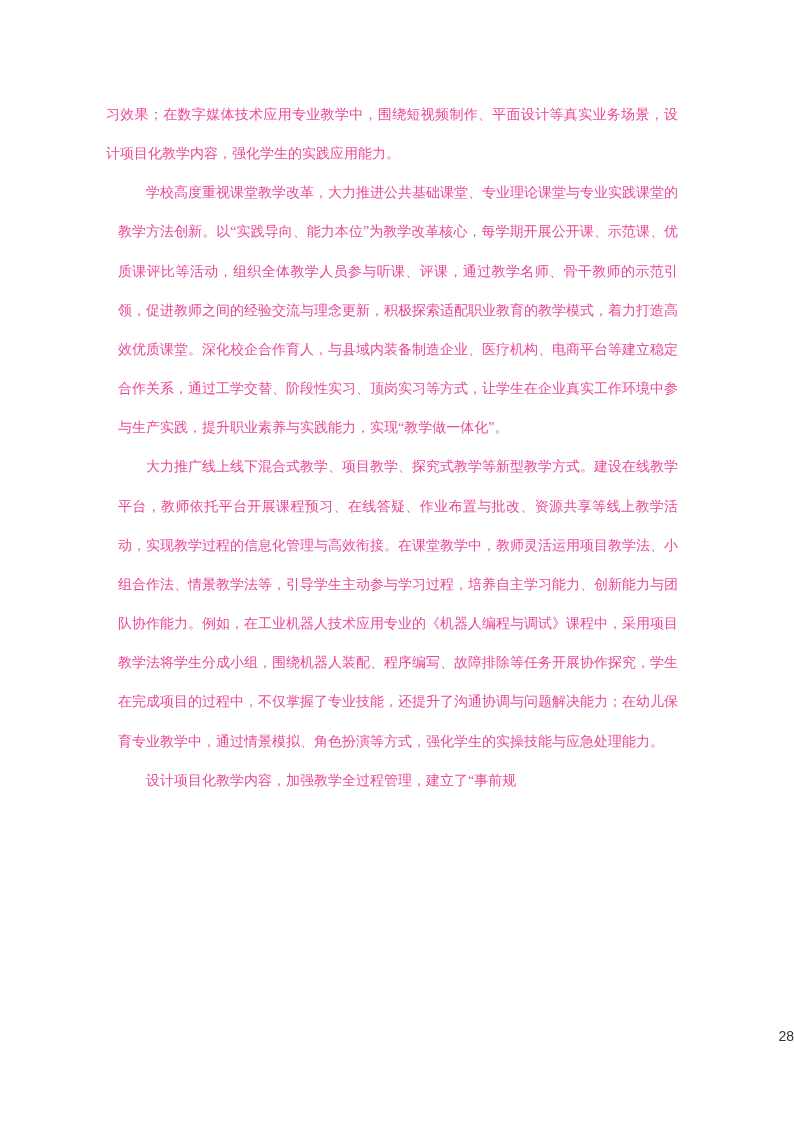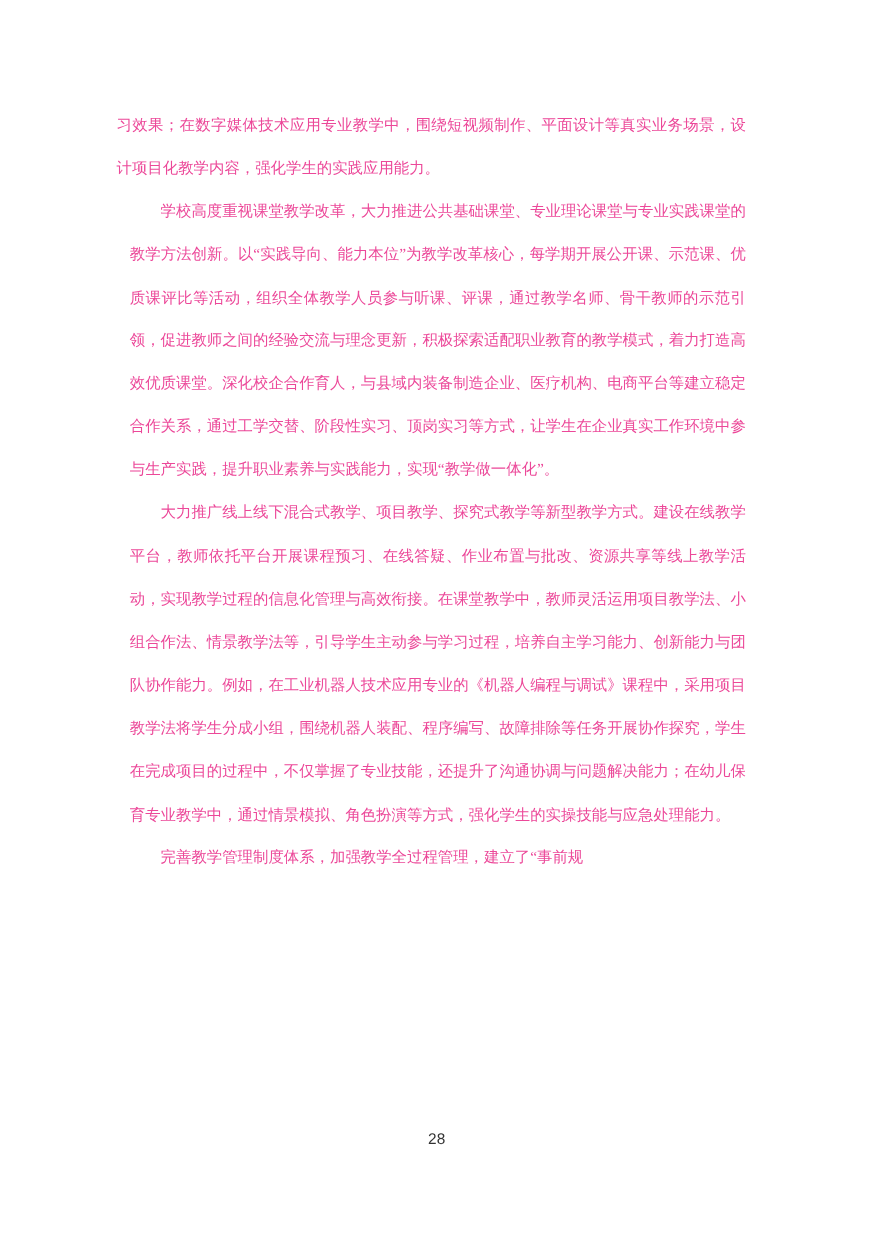--- a/index.html
+++ b/index.html
@@ -33,35 +33,35 @@
   }
   .text-block p.indent {
     text-indent: 2em;
     margin-left: 12px;
   }
   .page-footer {
     position: absolute;
     left: 0;
     top: 1027px;
     width: 100%;
-    text-align: center;
+    text-align: right;
   }
   .page-number {
     font-family: "Liberation Sans", "DejaVu Sans", sans-serif;
     font-size: 14px;
     color: #333333;
   }
 </style>
 </head>
 <body>
 
 <div class="page">
   <div class="text-block">
 
   <p>习效果；在数字媒体技术应用专业教学中，围绕短视频制作、平面设计等真实业务场景，设计项目化教学内容，强化学生的实践应用能力。</p>
       <p class="indent">学校高度重视课堂教学改革，大力推进公共基础课堂、专业理论课堂与专业实践课堂的教学方法创新。以“实践导向、能力本位”为教学改革核心，每学期开展公开课、示范课、优质课评比等活动，组织全体教学人员参与听课、评课，通过教学名师、骨干教师的示范引领，促进教师之间的经验交流与理念更新，积极探索适配职业教育的教学模式，着力打造高效优质课堂。深化校企合作育人，与县域内装备制造企业、医疗机构、电商平台等建立稳定合作关系，通过工学交替、阶段性实习、顶岗实习等方式，让学生在企业真实工作环境中参与生产实践，提升职业素养与实践能力，实现“教学做一体化”。</p>
       <p class="indent">大力推广线上线下混合式教学、项目教学、探究式教学等新型教学方式。建设在线教学平台，教师依托平台开展课程预习、在线答疑、作业布置与批改、资源共享等线上教学活动，实现教学过程的信息化管理与高效衔接。在课堂教学中，教师灵活运用项目教学法、小组合作法、情景教学法等，引导学生主动参与学习过程，培养自主学习能力、创新能力与团队协作能力。例如，在工业机器人技术应用专业的《机器人编程与调试》课程中，采用项目教学法将学生分成小组，围绕机器人装配、程序编写、故障排除等任务开展协作探究，学生在完成项目的过程中，不仅掌握了专业技能，还提升了沟通协调与问题解决能力；在幼儿保育专业教学中，通过情景模拟、角色扮演等方式，强化学生的实操技能与应急处理能力。</p>
-      <p class="indent">完善教学管理制度体系，加强教学全过程管理，建立了“事前规</p>
+      <p class="indent">设计项目化教学内容，加强教学全过程管理，建立了“事前规</p>
     </div>
   <div class="page-footer">
     <span class="page-number">28</span>
   </div>
 </div>
 
 </body></html>

